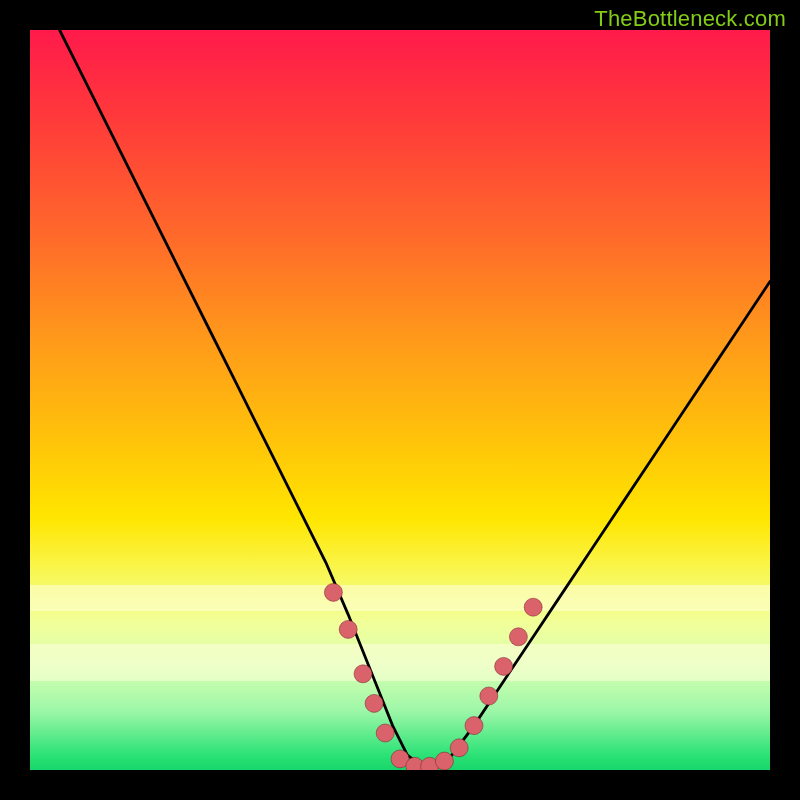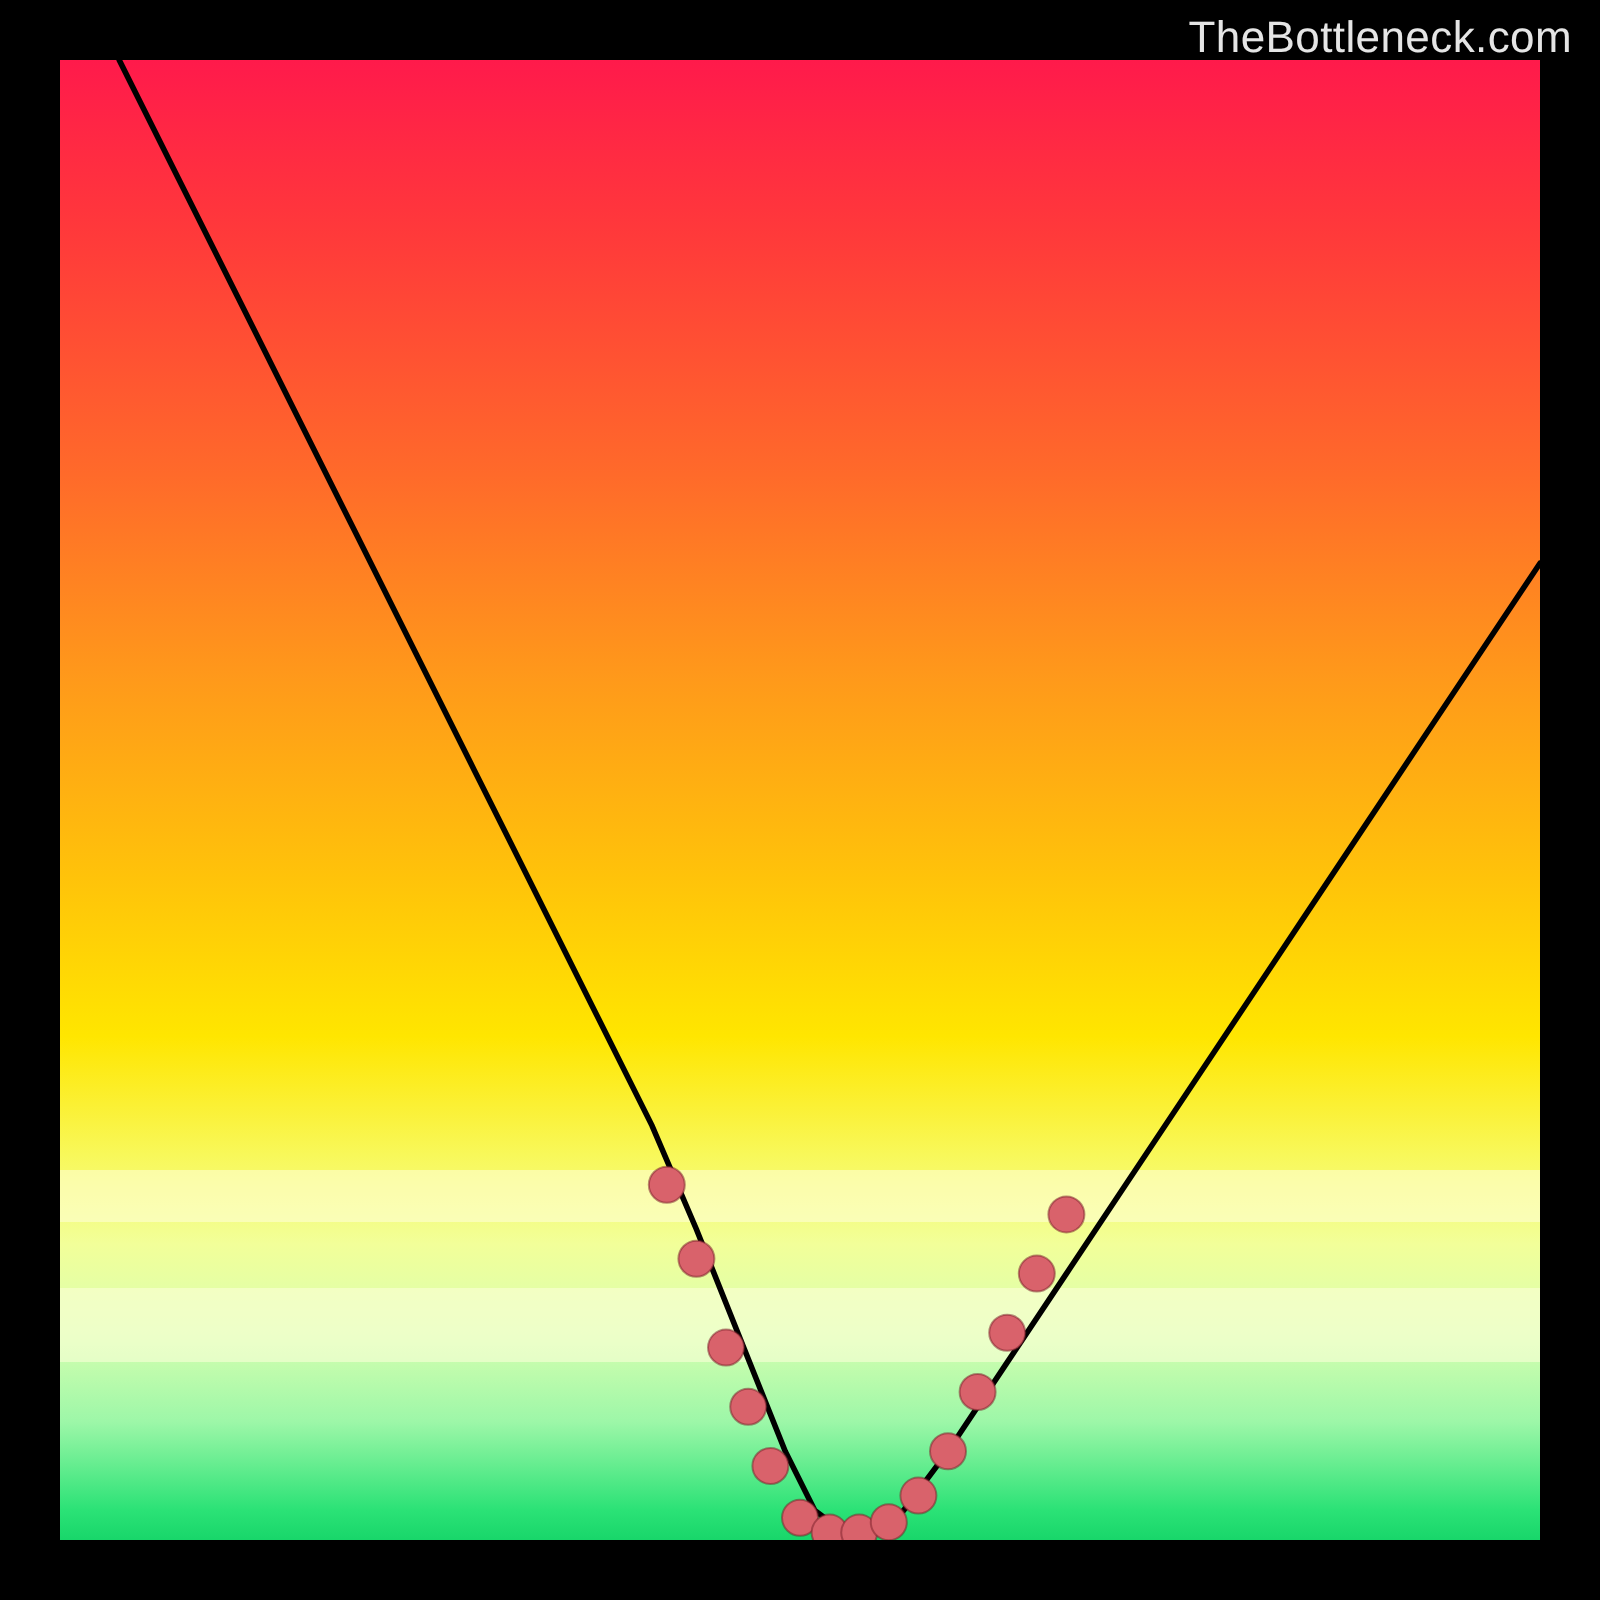--- a/index.html
+++ b/index.html
@@ -53,21 +53,21 @@
   }
   .dot-layer circle {
     fill: #d9626b;
     stroke: rgba(120,30,40,0.5);
     stroke-width: 1;
   }
   .watermark {
     position: absolute;
     top: 6px;
     right: 14px;
-    color: #e5e5e5;
+    color: #84cc16;
     font-size: 22px;
     font-weight: 400;
     letter-spacing: 0.2px;
     user-select: none;
   }
 </style>
 </head>
 <body>
 
 <div class="frame">

